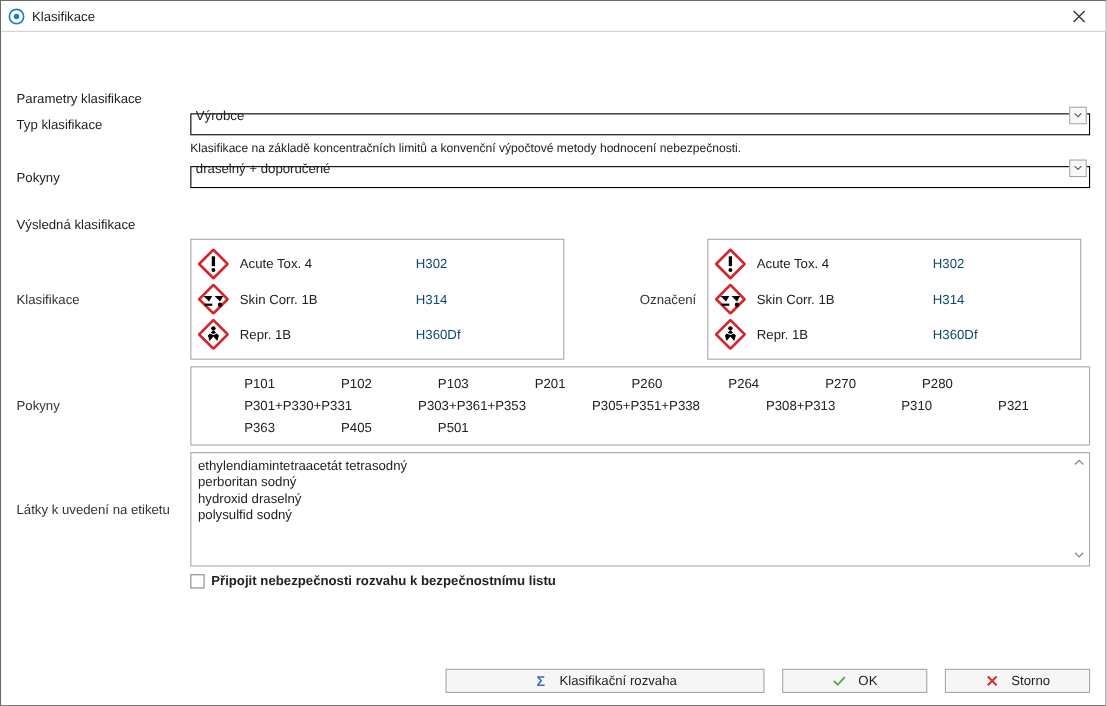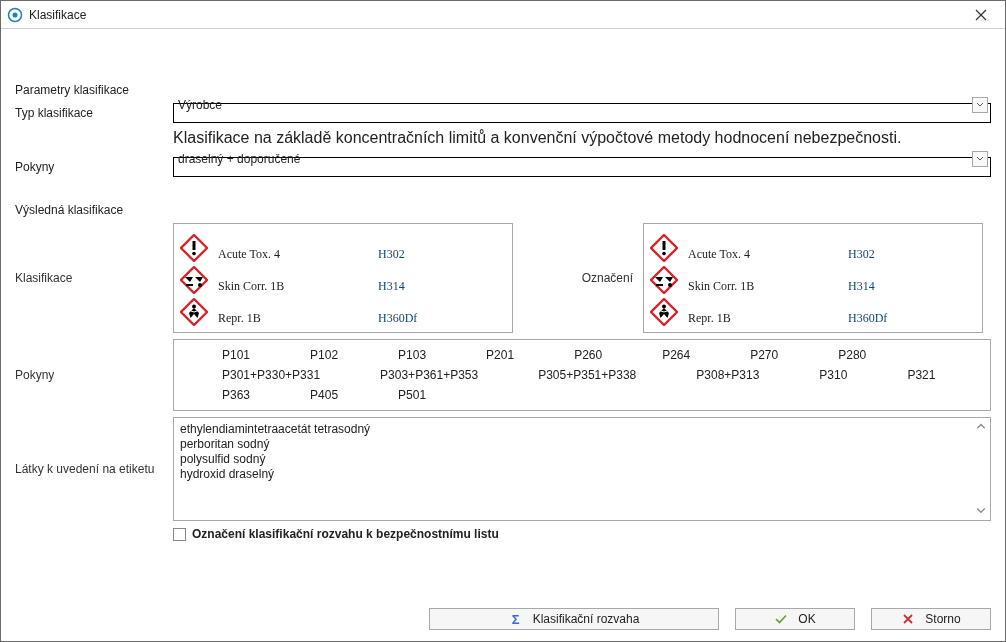--- a/index.html
+++ b/index.html
@@ -11,45 +11,45 @@
   .titlebar .close { width:40px; height:100%; display:flex; align-items:center; justify-content:center; }
   .content { flex:1; padding:10px 14px 6px 14px; overflow:hidden; }
   .section-title { font-weight:400; color:#222; margin: 4px 0 6px 0; }
   .row { display:flex; align-items:center; margin-bottom:4px; }
   .row .label-col { width:158px; color:#222; }
   .row .control-col { flex:1; }
   .combo { width:100%; height:20px; border:1px solid #000000; background:#fff; display:flex; align-items:center; padding:0 2px 16px 4px; color:#222; }
   .combo .combo-text { flex:1; white-space:nowrap; overflow:hidden; }
   .combo .combo-btn { width:16px; height:16px; border:1px solid #a8a8a8; display:flex; align-items:center; justify-content:center; background:#f8f8f8; }
   .combo .combo-btn svg { width:8px; height:8px; }
-  .hint { color:#222; font-size:16px; padding: 2px 0 6px 0; }
+  .hint { color:#222; font-size:11px; padding: 2px 0 6px 0; }
 
   .results-row { display:flex; margin-bottom:6px; }
   .results-row .label-col { width:158px; display:flex; align-items:center; }
   .box { border:1px solid #a8a8a8; background:#fff; }
   .class-box { width:340px; padding:6px 8px 6px 6px; }
-  .class-line { display:flex; align-items:flex-end; height:32px;font-family:Liberation Serif, serif; }
+  .class-line { display:flex; align-items:center; height:32px; }
   .pict { width:28px; height:28px; margin-right:10px; flex:0 0 28px; }
   .class-name { flex:0 0 160px; color:#222; }
   .class-code { flex:1; color:#0c4a6e; }
   .mid-label { width:130px; display:flex; align-items:center; justify-content:flex-end; padding-right:10px; }
 
   .pcodes-box { flex:1; padding:8px 10px; display:flex; flex-wrap:wrap; gap:6px 22px; align-content:flex-start; }
   .pcode { white-space:nowrap; color:#222;margin-left:38px; }
 
   .substances-box { flex:1; height:104px; position:relative; padding:4px 18px 4px 6px; color:#222; line-height:15px; }
   .substances-box .scroll { position:absolute; top:2px; right:2px; bottom:2px; width:14px; display:flex; flex-direction:column; justify-content:space-between; align-items:center; }
   .scroll-btn { width:14px; height:14px; display:flex; align-items:center; justify-content:center; color:#8a8a8a; }
   .chk { width:13px; height:13px; border:1px solid #888; margin-right:6px; background:#fff; }
   .chk-label { font-weight:600; color:#222; }
 
   .footer { height:44px; display:flex; align-items:center; justify-content:flex-end; padding:0 14px; gap:16px; }
   .btn { height:22px; border:1px solid #a8a8a8; background:#f6f6f6; display:flex; align-items:center; justify-content:center; gap:10px; color:#222; padding:0 8px; }
   .btn-wide { width:290px; }
-  .btn-std { width:120px;align-items:center; }
+  .btn-std { width:132px;align-items:center; }
   .btn .lead-icon { width:14px; height:14px; display:flex; align-items:center; justify-content:center; }
   .ok-icon { color:#5aa33a; }
   .cancel-icon { color:#d03030; }
   .sum-icon { color:#3b6bd4; font-weight:bold; font-size:13px; }
 
   
   .ghs { width:28px; height:28px; position:relative; }
   .ghs svg { width:28px; height:28px; display:block; }
 </style>
 </head>
@@ -212,43 +212,43 @@
           <span class="pcode">P501</span>
         </div>
     </div>
 
     <div class="results-row">
       <div class="label-col">Látky k uvedení na etiketu</div>
       <div class="box substances-box">
         <div id="subs-lines">
             <div>ethylendiamintetraacetát tetrasodný</div>
             <div>perboritan sodný</div>
+            <div>hydroxid draselný</div>
             <div>polysulfid sodný</div>
-            <div>hydroxid draselný</div>
           </div>
         <div class="scroll">
           <span class="scroll-btn">
               <svg width="10" height="10" viewBox="0 0 8 8">
                 <path d="M1 5 L4 2 L7 5" fill="none" stroke="#8a8a8a" stroke-width="1"></path>
               </svg>
             </span>
           <span class="scroll-btn">
               <svg width="10" height="10" viewBox="0 0 8 8">
                 <path d="M1 2 L4 5 L7 2" fill="none" stroke="#8a8a8a" stroke-width="1"></path>
               </svg>
             </span>
         </div>
       </div>
     </div>
 
     <div class="results-row" style="margin-top:4px;">
       <div class="label-col"></div>
       <div style="flex:1; display:flex; align-items:center;">
         <span class="chk"></span>
-        <span class="chk-label">Označení klasifikační rozvahu k bezpečnostnímu listu</span>
+        <span class="chk-label">Připojit nebezpečnosti rozvahu k bezpečnostnímu listu</span>
       </div>
     </div>
   </div>
 
   <div class="footer">
     <div class="btn btn-wide">
       <span class="lead-icon sum-icon">Σ</span>
       <span>Klasifikační rozvaha</span>
     </div>
     <div class="btn btn-std">

